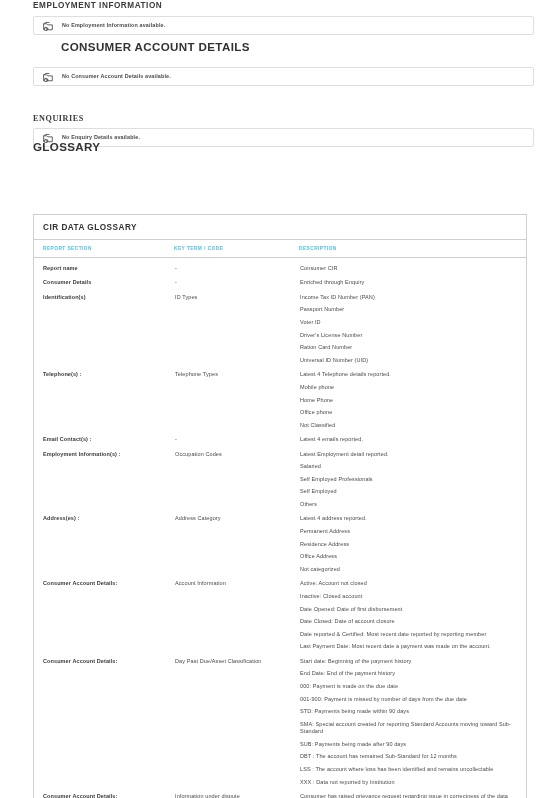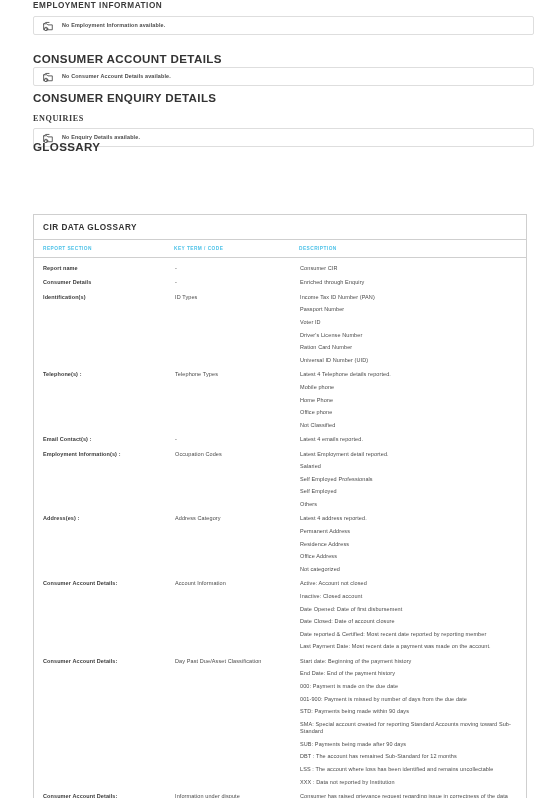--- a/index.html
+++ b/index.html
@@ -157,41 +157,38 @@
           <path d="M3 7.5 L3 18 L19 18 L19 9 L11 9 L9 7 L4.5 7 Z"></path>
           <path d="M3 7.5 L7 4.5 L13 4.5"></path>
           <circle cx="7.5" cy="16.5" r="3.2" fill="#ffffff" stroke="#555555"></circle>
           <path d="M7.5 14.7 L7.5 16.5 L8.9 17.3"></path>
         </svg>
       </span>
       <span class="ebox-text">No Employment Information available.</span>
     </div>
   </div>
 
-  <div style="position:absolute; left:0; top:52px;">
+  <div style="position:absolute; left:0; top:40px;padding-left:28px;">
     <div class="main-heading">CONSUMER ACCOUNT DETAILS</div>
   </div>
 
   <div style="position:absolute; left:0; top:67px;">
     <div class="empty-box">
       <span class="ebox-icon">
         <svg viewBox="0 0 24 24" width="13" height="13" fill="none" stroke="#555555" stroke-width="1.7" stroke-linecap="round" stroke-linejoin="round">
           <path d="M3 7.5 L3 18 L19 18 L19 9 L11 9 L9 7 L4.5 7 Z"></path>
           <path d="M3 7.5 L7 4.5 L13 4.5"></path>
           <circle cx="7.5" cy="16.5" r="3.2" fill="#ffffff" stroke="#555555"></circle>
           <path d="M7.5 14.7 L7.5 16.5 L8.9 17.3"></path>
         </svg>
       </span>
       <span class="ebox-text">No Consumer Account Details available.</span>
     </div>
   </div>
 
-  <div style="position:absolute; left:0; top:91px;">
-    <div class="main-heading">CONSUMER ENQUIRY DETAILS</div>
-  </div>
 
   <div style="position:absolute; left:0; top:114px;font-family:Liberation Serif, serif;">
     <div class="sub-heading">ENQUIRIES</div>
   </div>
 
   <div style="position:absolute; left:0; top:128px;">
     <div class="empty-box">
       <span class="ebox-icon">
         <svg viewBox="0 0 24 24" width="13" height="13" fill="none" stroke="#555555" stroke-width="1.7" stroke-linecap="round" stroke-linejoin="round">
           <path d="M3 7.5 L3 18 L19 18 L19 9 L11 9 L9 7 L4.5 7 Z"></path>

